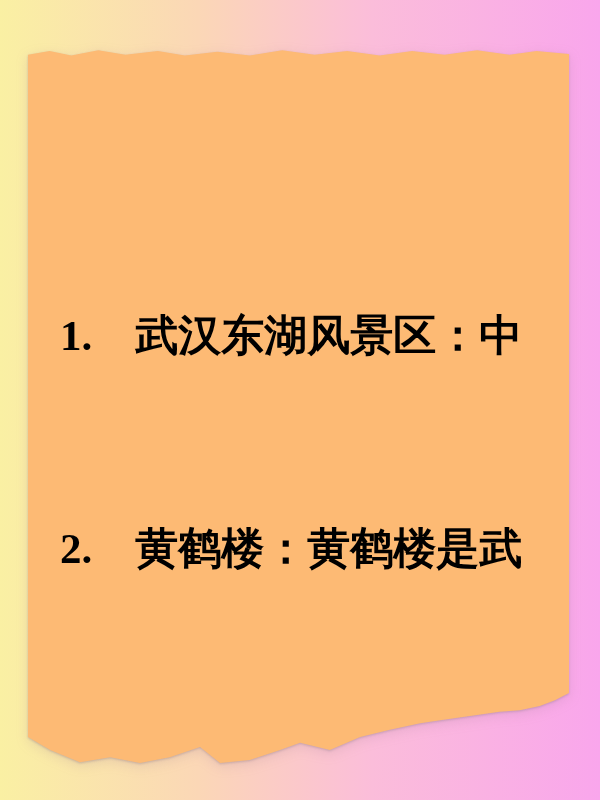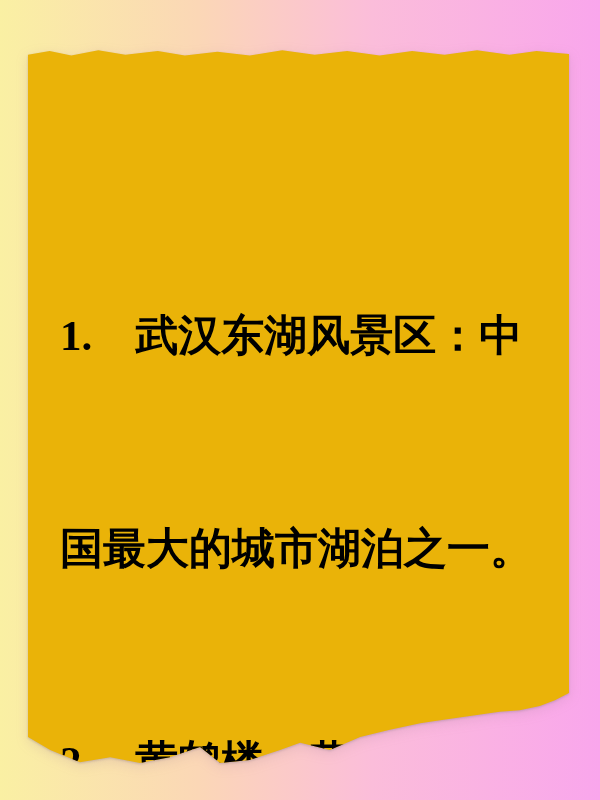--- a/index.html
+++ b/index.html
@@ -16,21 +16,21 @@
     width: 600px;
     height: 800px;
     background: linear-gradient(90deg, #faf0a3 0%, #fbd7b6 33%, #fbbdda 62%, #f9a6ec 100%);
   }
   .paper {
     position: absolute;
     left: 28px;
     top: 46px;
     width: 541px;
     height: 722px;
-    background: #eab308;
+    background: #fdba74;
     clip-path: polygon(
       
       0% 1.2%, 4% 0.7%, 8% 1.3%, 13% 0.6%, 18% 1.2%, 24% 0.7%, 29% 1.3%,
       35% 0.8%, 41% 1.3%, 47% 0.6%, 53% 1.2%, 59% 0.7%, 65% 1.3%, 71% 0.7%,
       77% 1.2%, 83% 0.6%, 89% 1.2%, 94% 0.7%, 100% 1.1%,
       
       100% 89.6%,
       
       97.4% 90.6%, 94.6% 91.4%, 90.9% 92.0%, 87.2% 92.2%, 81.7% 92.8%,
       76.2% 93.4%, 72.5% 93.8%, 66.9% 94.7%, 61.4% 95.7%, 55.8% 97.5%,
@@ -65,21 +65,20 @@
 </style>
 </head>
 <body>
 
 <div class="bg"></div>
 
 <div class="paper-shadow-wrap">
   <div class="paper">
     <div class="note-text">
       <div class="text-line">1.　武汉东湖风景区：中</div>
-      <div class="text-line">国最大的城市湖泊之一。</div>
       <div class="text-line">2.　黄鹤楼：黄鹤楼是武</div>
       
       
       
       
     </div>
   </div>
 </div>
 
 </body></html>

